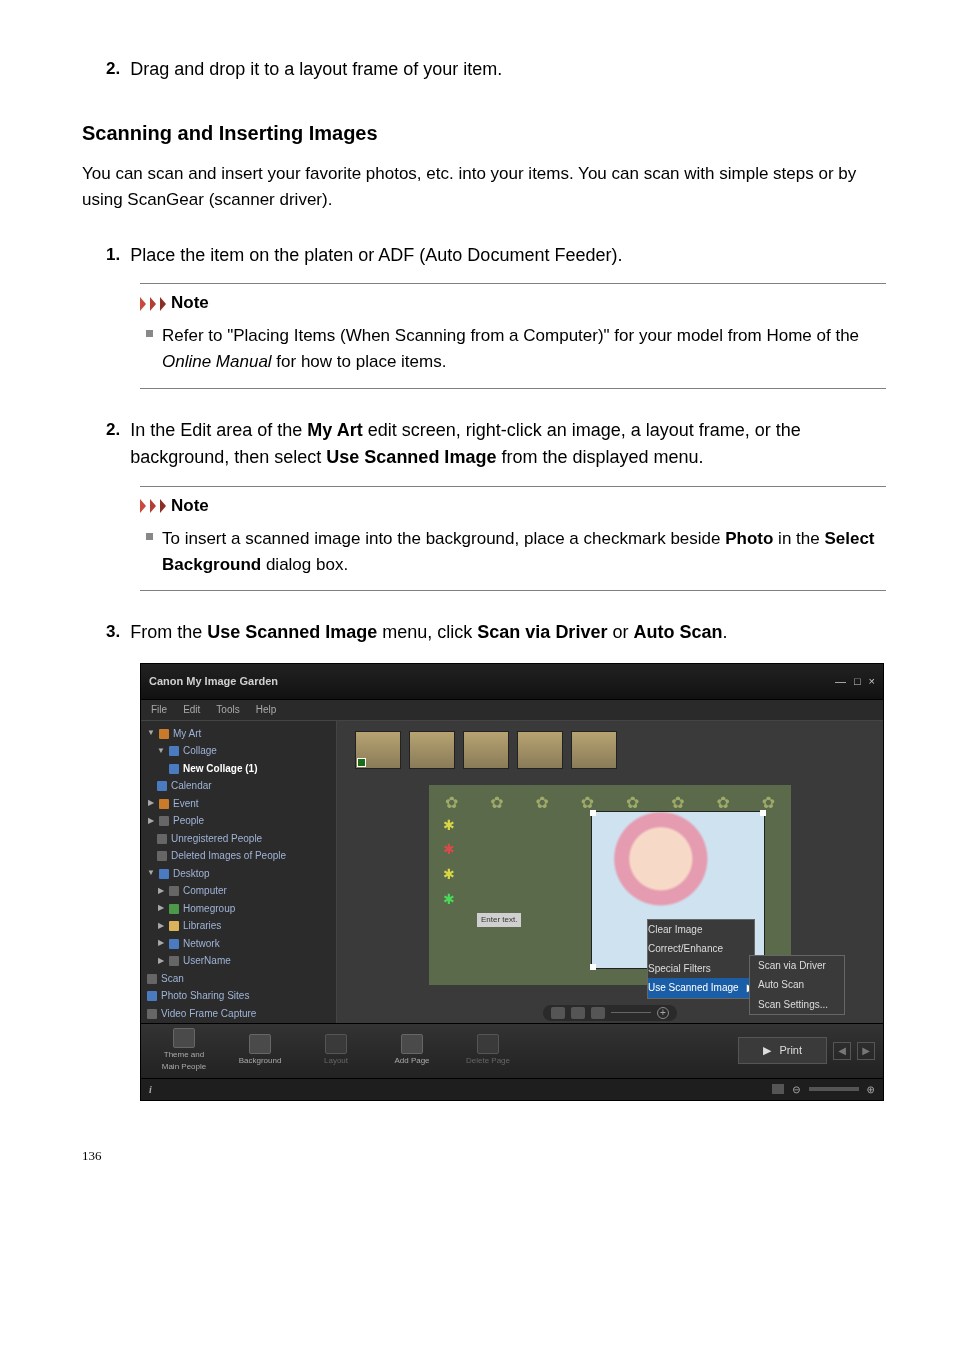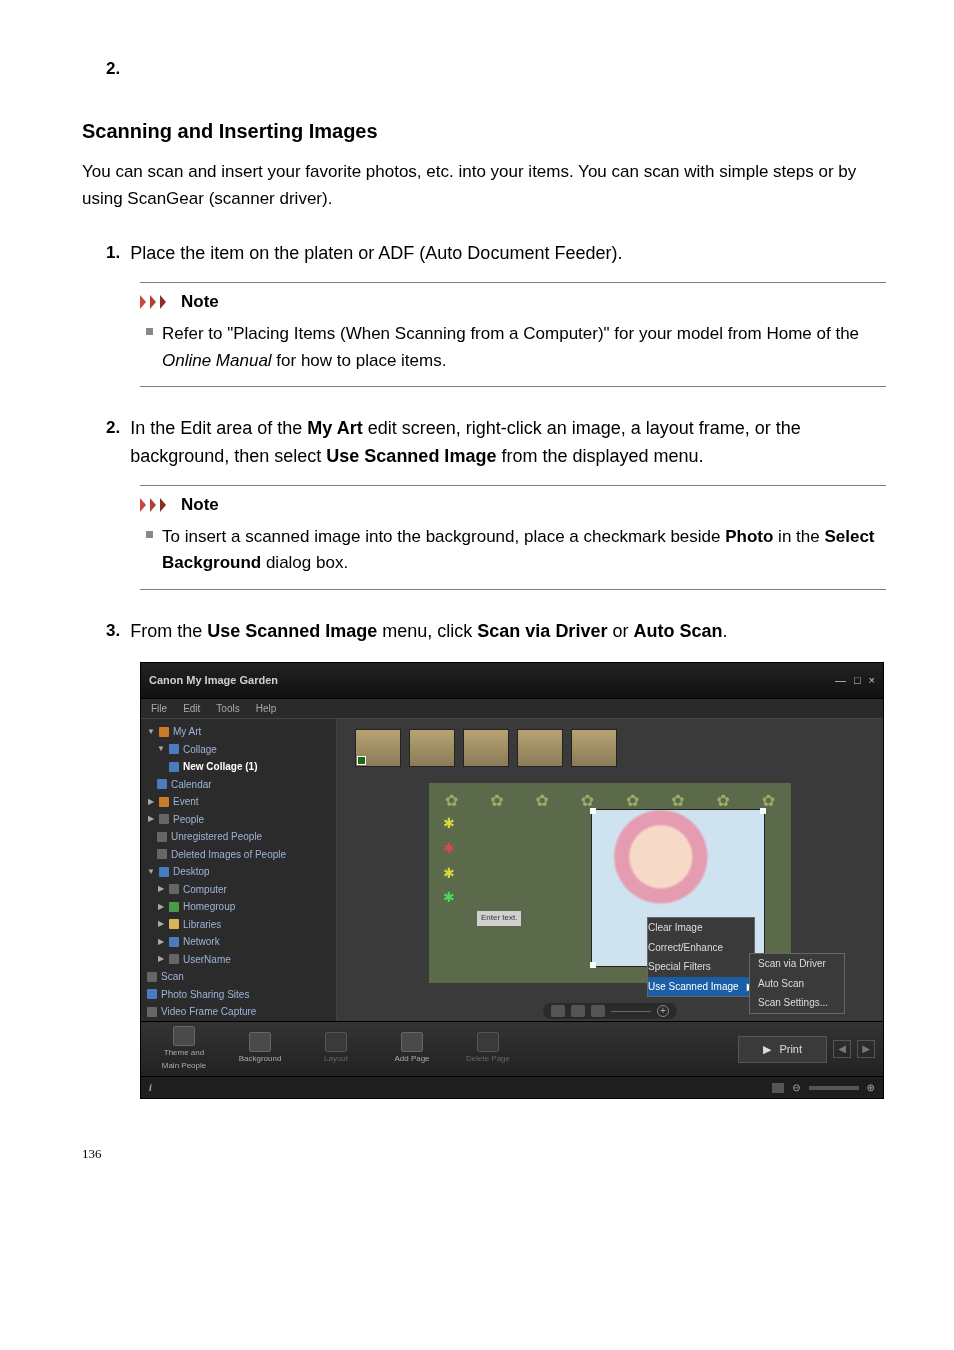--- a/index.html
+++ b/index.html
@@ -5,21 +5,21 @@
   * { box-sizing: border-box; margin: 0; padding: 0; }
   body { font-family: Arial, Helvetica, sans-serif; font-size: 17px; line-height: 1.55; color: #000; background: #fff; width: 954px; margin: 0 auto; padding: 56px 68px 40px 82px; }
   .ol-item { display: flex; gap: 10px; margin-bottom: 8px; }
   .ol-num { font-weight: bold; color: #000; }
   .ol-main { font-size: 18px; }
   .ol-sub { font-size: 17px; margin-top: 10px; margin-left: 34px; margin-bottom: 22px; }
   h2.section { font-size: 20px; font-weight: bold; margin: 34px 0 12px 0; }
   p.intro { font-size: 17px; margin-bottom: 28px; margin-left: 0; }
   .indent-block { margin-left: 24px; }
   .note-box { margin: 14px 0 28px 34px; border-top: 1px solid #808080; border-bottom: 1px solid #808080; padding: 0 0 10px 0; }
-  .note-head { display: flex; align-items: center; gap: 11px; padding: 6px 0 4px 0; }
+  .note-head { display: flex; align-items: center; gap: 1px; padding: 6px 0 4px 0; }
   .note-head-label { font-weight: bold; font-size: 17px; }
   .chev { display: inline-flex; gap: -2px; }
   .chev svg { width: 10px; height: 14px; display: block; }
   .note-body { padding: 2px 8px 2px 22px; position: relative; font-size: 17px; }
   .note-bullet { position: absolute; left: 6px; top: 9px; width: 7px; height: 7px; background: #888; }
   .em { font-style: italic; }
   .b { font-weight: bold; }
 
   
   .app-window { width: 744px; margin: 8px 0 0 34px; background: #2a2a2a; border: 1px solid #000; font-family: sans-serif; font-size: 10px; color: #d0d0d0; }
@@ -79,20 +79,21 @@
   .sb-glyph { width: 12px; height: 10px; display: inline-block; }
 
   .pagenum { font-size: 13px; margin-top: 45px; font-family: 'Times New Roman', serif; }
 </style>
 </head>
 <body>
 
 <div class="indent-block">
   <div class="ol-item">
     <span class="ol-num">2.</span>
+    <span class="ol-main">Drag and drop it to a layout frame of your item.</span>
   </div>
 </div>
 
 <h2 class="section">Scanning and Inserting Images</h2>
 <p class="intro">You can scan and insert your favorite photos, etc. into your items. You can scan with simple steps or by using ScanGear (scanner driver).</p>
 
 <div class="indent-block">
 
   <div class="ol-item">
     <span class="ol-num">1.</span>

